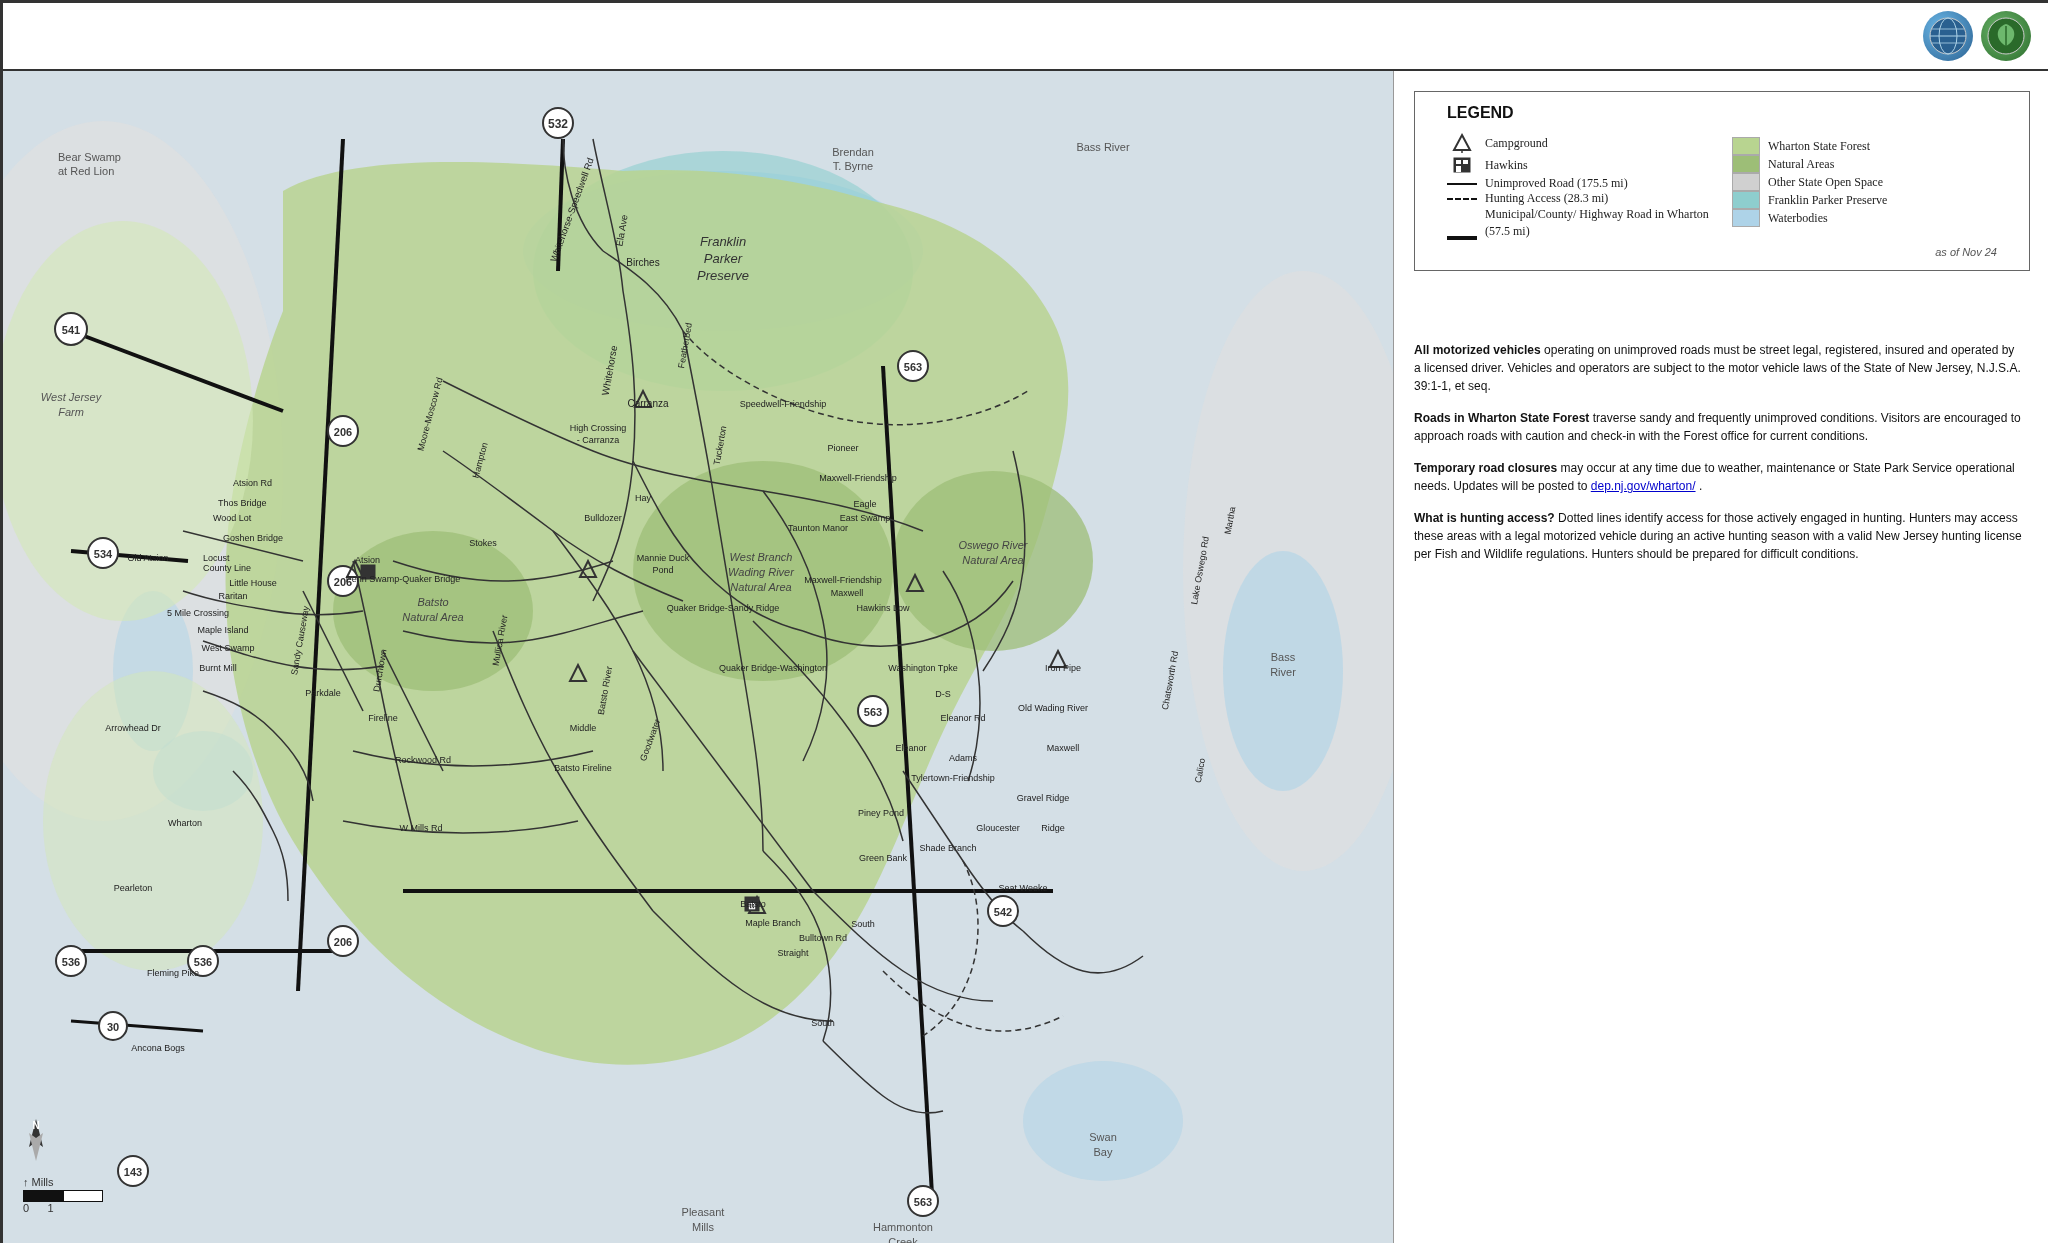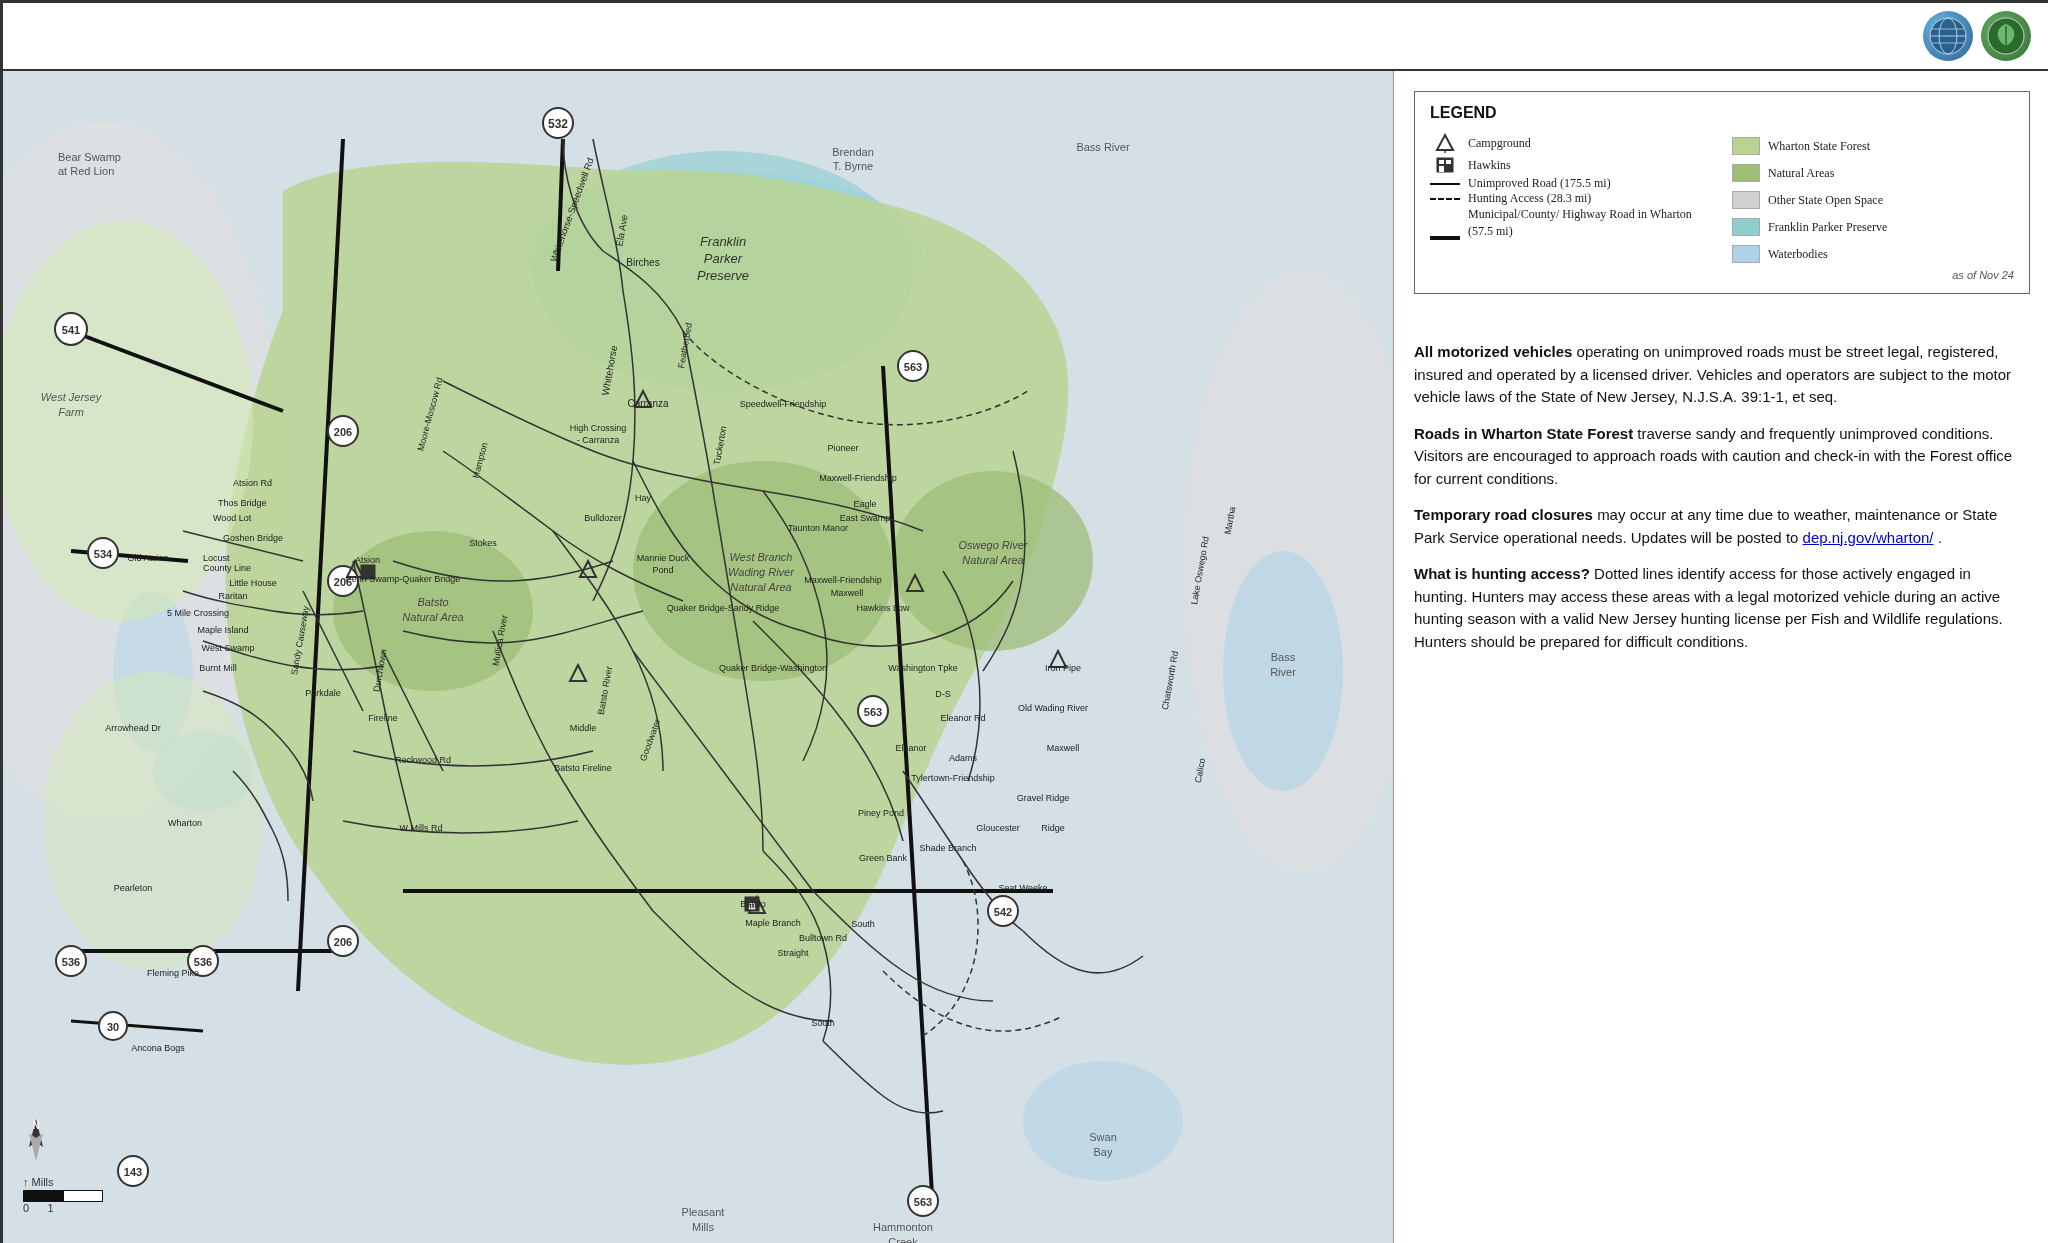--- a/index.html
+++ b/index.html
@@ -111,21 +111,21 @@
     }
 
     
     #legend-box {
       position: absolute;
       top: 20px;
       left: 20px;
       width: 616px;
       border: 1.5px solid #666;
       background: #fff;
-      padding: 12px 15px;
+      padding: 12px 32px;
     }
 
     #legend-title {
       font-size: 16px;
       font-weight: bold;
       margin-bottom: 10px;
       color: #111;
     }
 
     .legend-grid {
@@ -183,21 +183,21 @@
       margin-top: 6px;
       font-style: italic;
     }
 
     
     #info-area {
       position: absolute;
       top: 270px;
       left: 20px;
       width: 610px;
-      font-size: 15px;
+      font-size: 12px;
       color: #111;
       line-height: 1.5;
     }
 
     .info-section {
       margin-bottom: 14px;
     }
 
     .info-bold {
       font-weight: bold;
@@ -599,21 +599,21 @@
           </div>
 
           <div class="legend-item" style="align-items:flex-end;">
             <div class="legend-symbol" style="margin-top:2px;">
               <div class="legend-line-thick"></div>
             </div>
             <span style="line-height:1.4;">Municipal/County/ Highway Road in Wharton (57.5 mi)</span>
           </div>
         </div>
 
-        <div style="display:flex; flex-direction:column; gap:9px; padding-top:5px;">
+        <div style="display:flex; flex-direction:column; gap:0; padding-top:5px;">
           <div class="legend-item">
             <div class="legend-color-box" style="background:#b8d490;"></div>
             <span>Wharton State Forest</span>
           </div>
           <div class="legend-item">
             <div class="legend-color-box" style="background:#9dbe77;"></div>
             <span>Natural Areas</span>
           </div>
           <div class="legend-item">
             <div class="legend-color-box" style="background:#d0d0d0;"></div>

